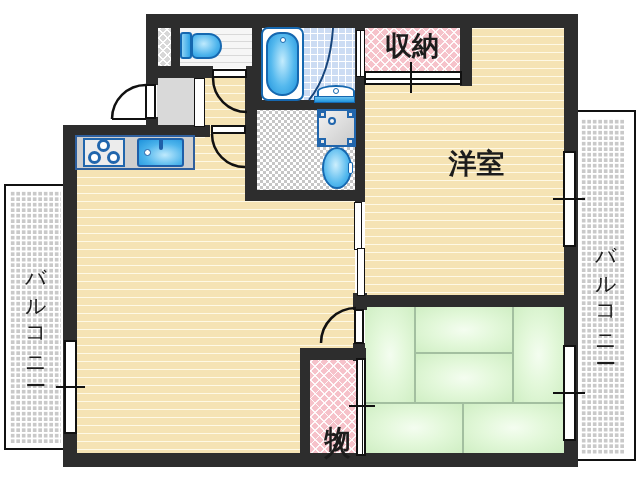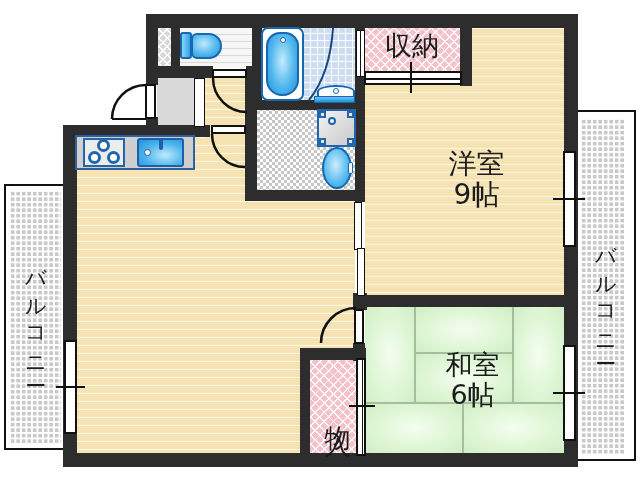--- a/index.html
+++ b/index.html
@@ -28,21 +28,21 @@
   .dotgrid{background-color:#c9c9c9;
         background-image:linear-gradient(#fff 2px,transparent 2px),linear-gradient(90deg,#fff 2px,transparent 2px);
         background-size:5.5px 5.5px;}
   .tatami{background:radial-gradient(ellipse at center,#f4fdf0 0%,#e3f8da 45%,#cfeec3 100%);}
   .tline{position:absolute;background:#a3bfa0;}
   
   .opening{position:absolute;background:#fff;border:2px solid #111;box-sizing:border-box;}
   .tick{position:absolute;background:#111;}
   .balc{position:absolute;background:#fff;border:2px solid #111;box-sizing:border-box;}
   
-  .lbl{position:absolute;color:#1c1c1c;font-weight:400;text-align:center;line-height:1.12;}
+  .lbl{position:absolute;color:#1c1c1c;font-weight:700;text-align:center;line-height:1.12;}
   .vtext{writing-mode:vertical-rl;text-orientation:upright;}
   svg.overlay{position:absolute;left:0;top:0;pointer-events:none;}
 </style>
 </head>
 <body>
 
 <div id="stage">
 
   <div class="balc" style="left:4px;top:184px;width:62px;height:266px;">
     <div class="abs dotgrid" style="left:3px;top:4px;right:3px;bottom:4px;"></div>
@@ -164,22 +164,17 @@
     <path d="M 213 78 A 34 34 0 0 0 247 112" fill="none" stroke="#111" stroke-width="2.5"></path>
     <path d="M 212 134 A 33 33 0 0 0 245 167" fill="none" stroke="#111" stroke-width="2.5"></path>
     <path d="M 321 343 A 35 35 0 0 1 356 308" fill="none" stroke="#111" stroke-width="2.5"></path>
     <path d="M 309 100 Q 330 74 333 28" fill="none" stroke="#17457c" stroke-width="2"></path>
   </svg>
 
   <div class="lbl" style="left:120px;top:276px;width:180px;font-size:31px;">
   </div>
   <div class="lbl" style="left:399px;top:148px;width:155px;font-size:28px;">
     <div>洋室</div>
-    <div>9帖</div>
-  </div>
-  <div class="lbl" style="left:395px;top:350px;width:155px;font-size:27px;">
-    <div>和室</div>
-    <div>6帖</div>
   </div>
   <div class="lbl" style="left:366px;top:31px;width:92px;font-size:27px;">収納</div>
   <div class="lbl vtext" style="left:314px;top:370px;width:38px;height:80px;font-size:26px;letter-spacing:5px;">物入</div>
 
 </div>
 
 </body></html>

